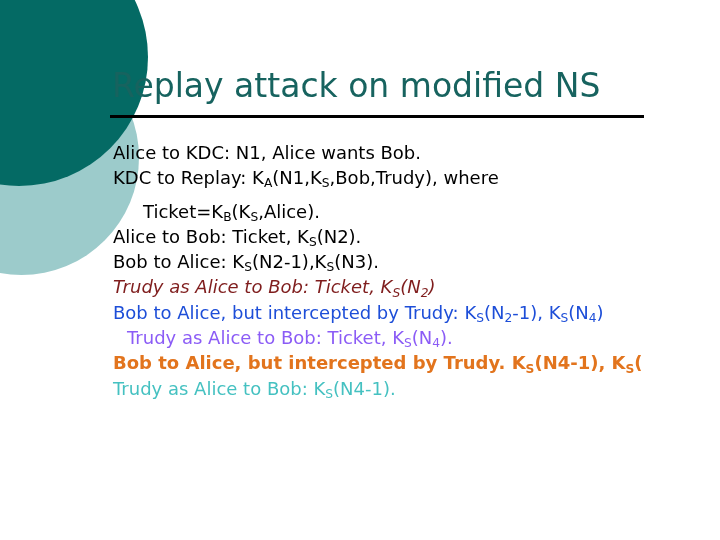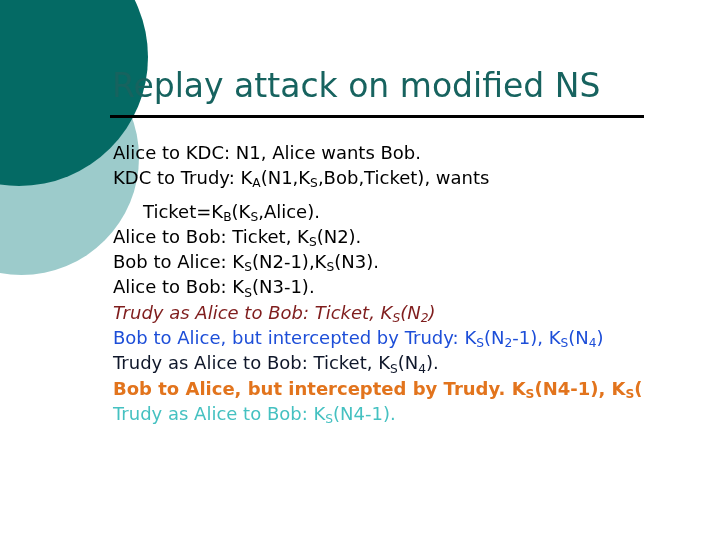--- a/index.html
+++ b/index.html
@@ -97,25 +97,24 @@
   <div class="deco-circle-light" style="background: rgb(156, 203, 203);"></div>
 
   <div class="deco-circle-dark" style="background: rgb(4, 106, 100);"></div>
 
   <div id="title" style="color: rgb(23, 99, 95);">Replay attack on modified NS</div>
 
   <div id="title-rule" style="background: rgb(0, 0, 0);"></div>
 
   <div id="body-block">
       <div class="line" style="color: rgb(0, 0, 0);"><span>Alice to KDC: N1, Alice wants Bob.</span></div>
-      <div class="line" style="color: rgb(0, 0, 0);"><span>KDC to Trudy: K</span><sub>A</sub><span>(N1,K</span><sub>S</sub><span>,Bob,Ticket), wants</span></div>
+      <div class="line" style="color: rgb(0, 0, 0);"><span>KDC to Replay: K</span><sub>A</sub><span>(N1,K</span><sub>S</sub><span>,Bob,Trudy), where</span></div>
       <div class="line indent" style="color: rgb(0, 0, 0); margin-top: 8px;"><span>Ticket=K</span><sub>B</sub><span>(K</span><sub>S</sub><span>,Alice).</span></div>
       <div class="line" style="color: rgb(0, 0, 0);"><span>Alice to Bob: Ticket, K</span><sub>S</sub><span>(N2).</span></div>
       <div class="line" style="color: rgb(0, 0, 0);"><span>Bob to Alice: K</span><sub>S</sub><span>(N2-1),K</span><sub>S</sub><span>(N3).</span></div>
-      <div class="line" style="color: rgb(0, 0, 0);"><span>Alice to Bob: K</span><sub>S</sub><span>(N3-1).</span></div>
       <div class="line" style="color: #7f1d1d; font-style: italic;"><span>Trudy as Alice to Bob: Ticket, K</span><sub>S</sub><span>(N</span><sub>2</sub><span>)</span></div>
       <div class="line" style="color: #1d4ed8;"><span>Bob to Alice, but intercepted by Trudy: K</span><sub>S</sub><span>(N</span><sub>2</sub><span>-1), K</span><sub>S</sub><span>(N</span><sub>4</sub><span>)</span></div>
-      <div class="line" style="color: #0f172a;"><span>Trudy as Alice to Bob: Ticket, K</span><sub>S</sub><span>(N</span><sub>4</sub><span>).</span></div>
+      <div class="line" style="color: #8b5cf6; margin-left: 14px;"><span>Trudy as Alice to Bob: Ticket, K</span><sub>S</sub><span>(N</span><sub>4</sub><span>).</span></div>
       <div class="line" style="color: rgb(226, 116, 29); font-weight: bold;"><span>Bob to Alice, but intercepted by Trudy. K</span><sub>S</sub><span>(N4-1), K</span><sub>S</sub><span>(N</span><sub>5</sub><span>).</span></div>
       <div class="line" style="color: rgb(69, 193, 193);"><span>Trudy as Alice to Bob: K</span><sub>S</sub><span>(N4-1).</span></div>
     </div>
 
 </div>
 
 </body></html>

